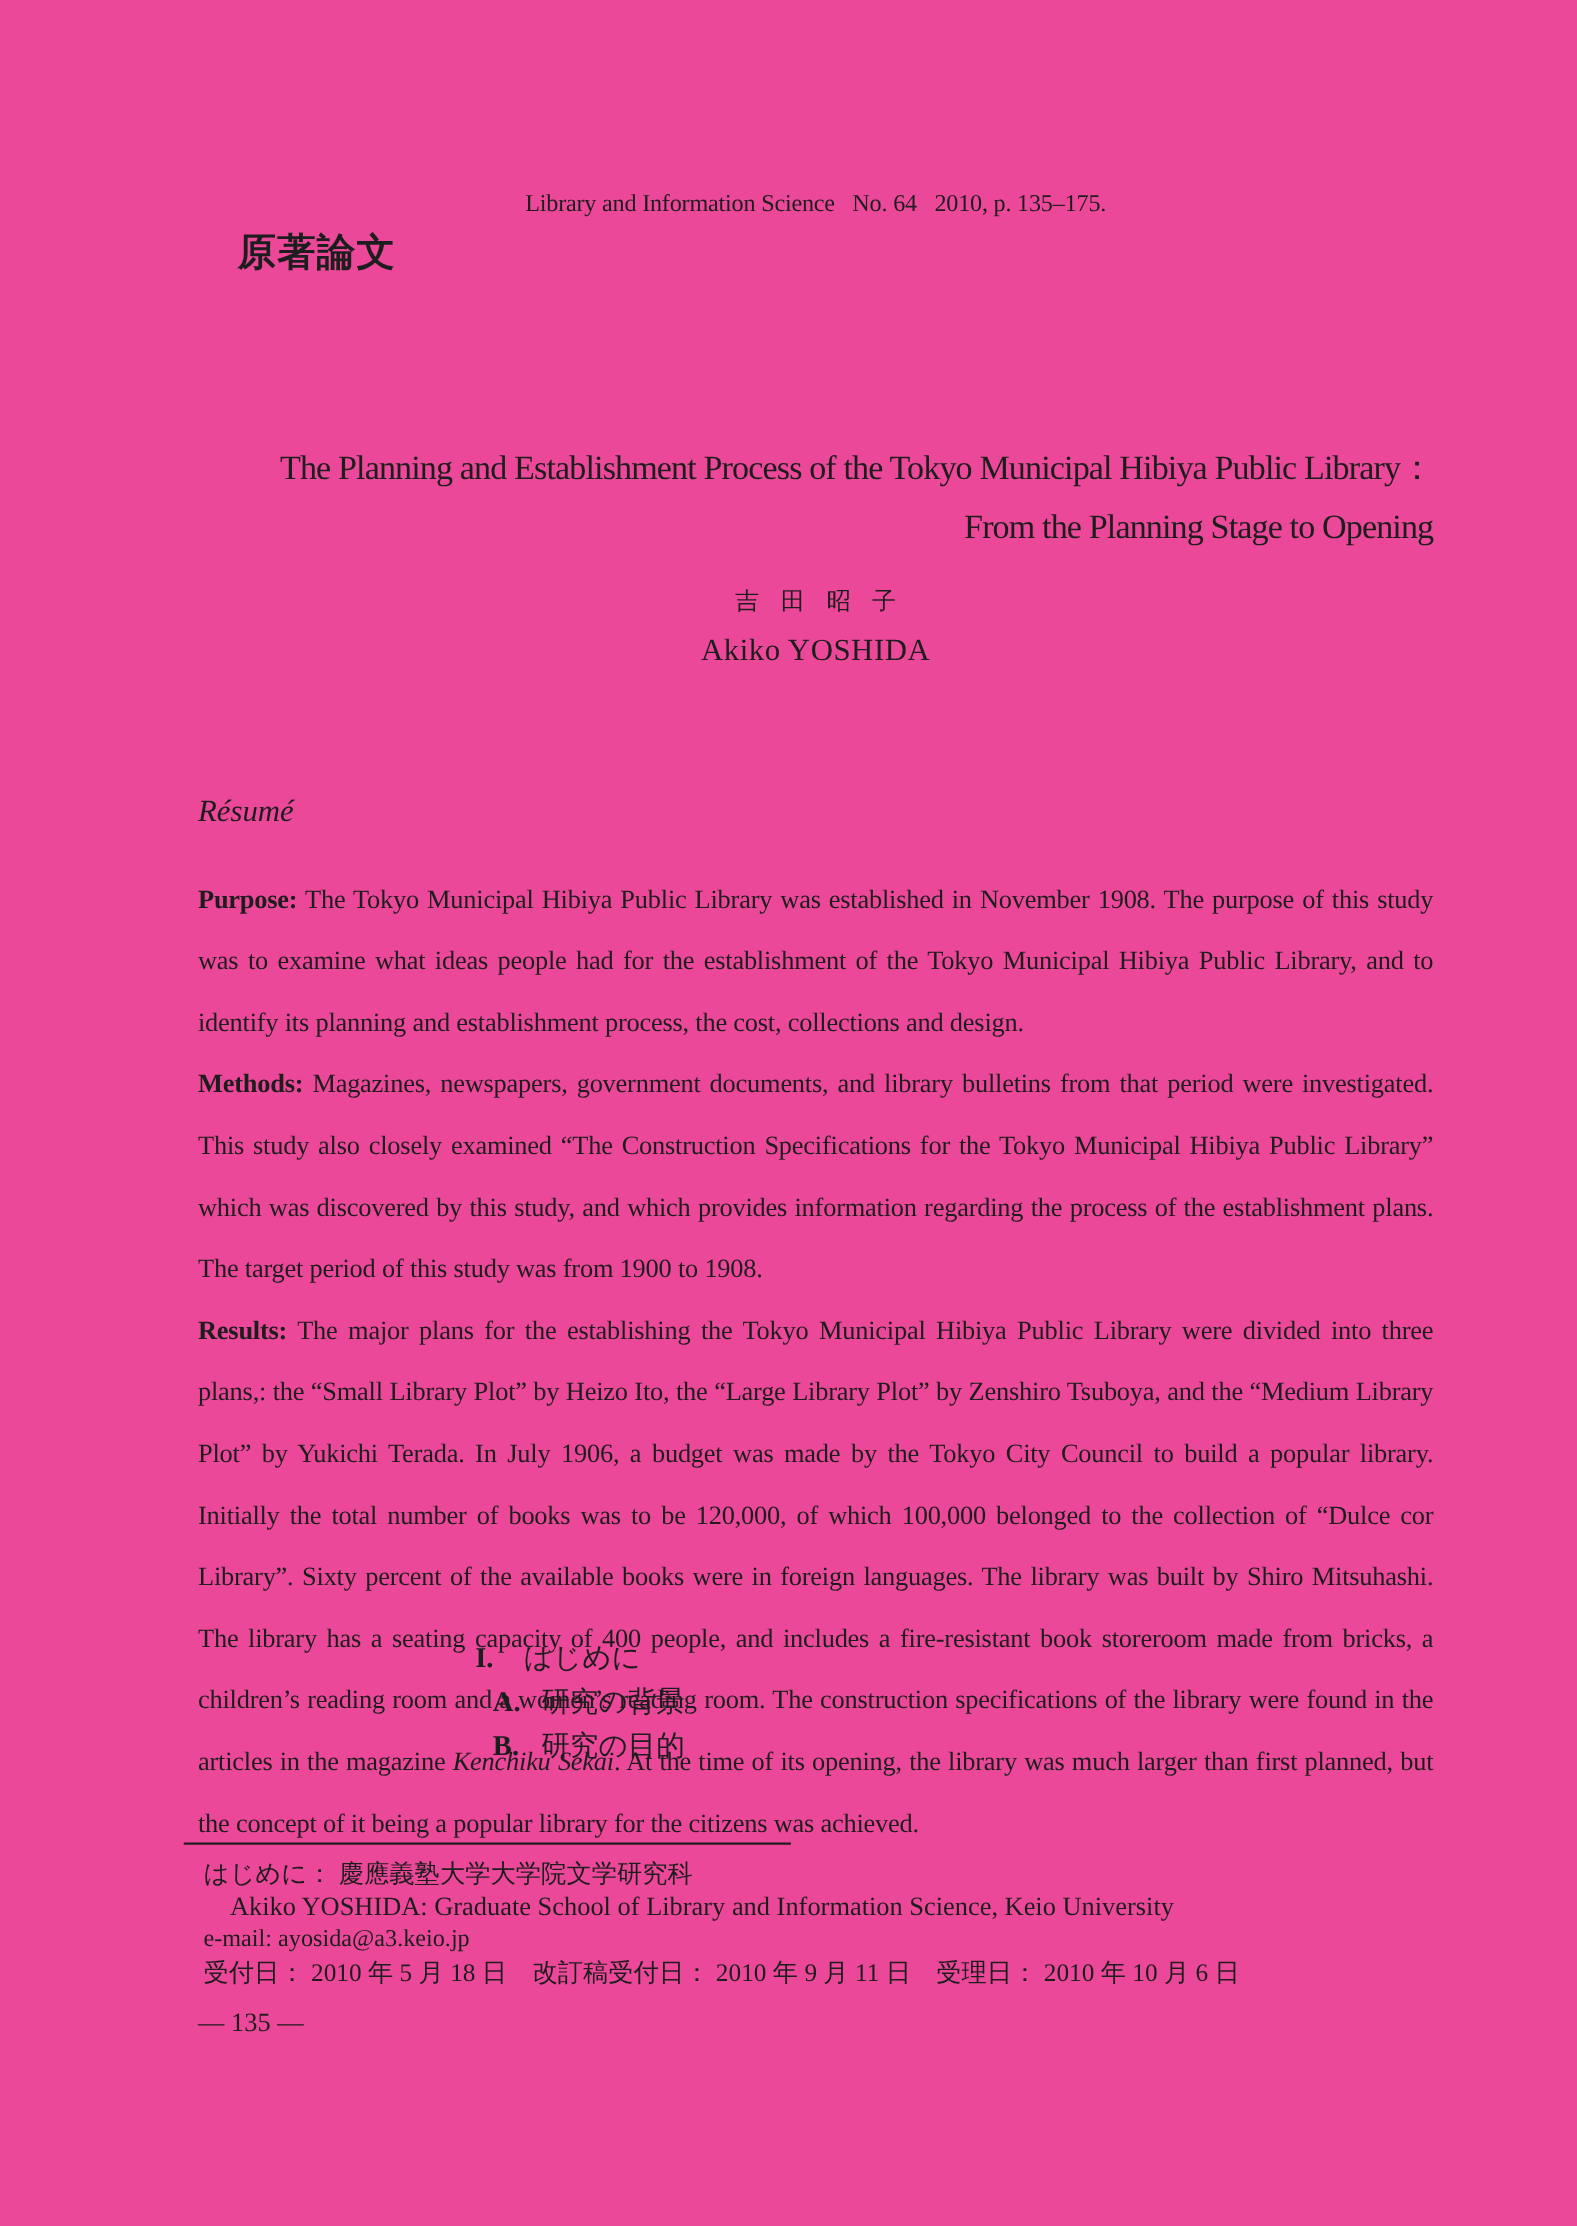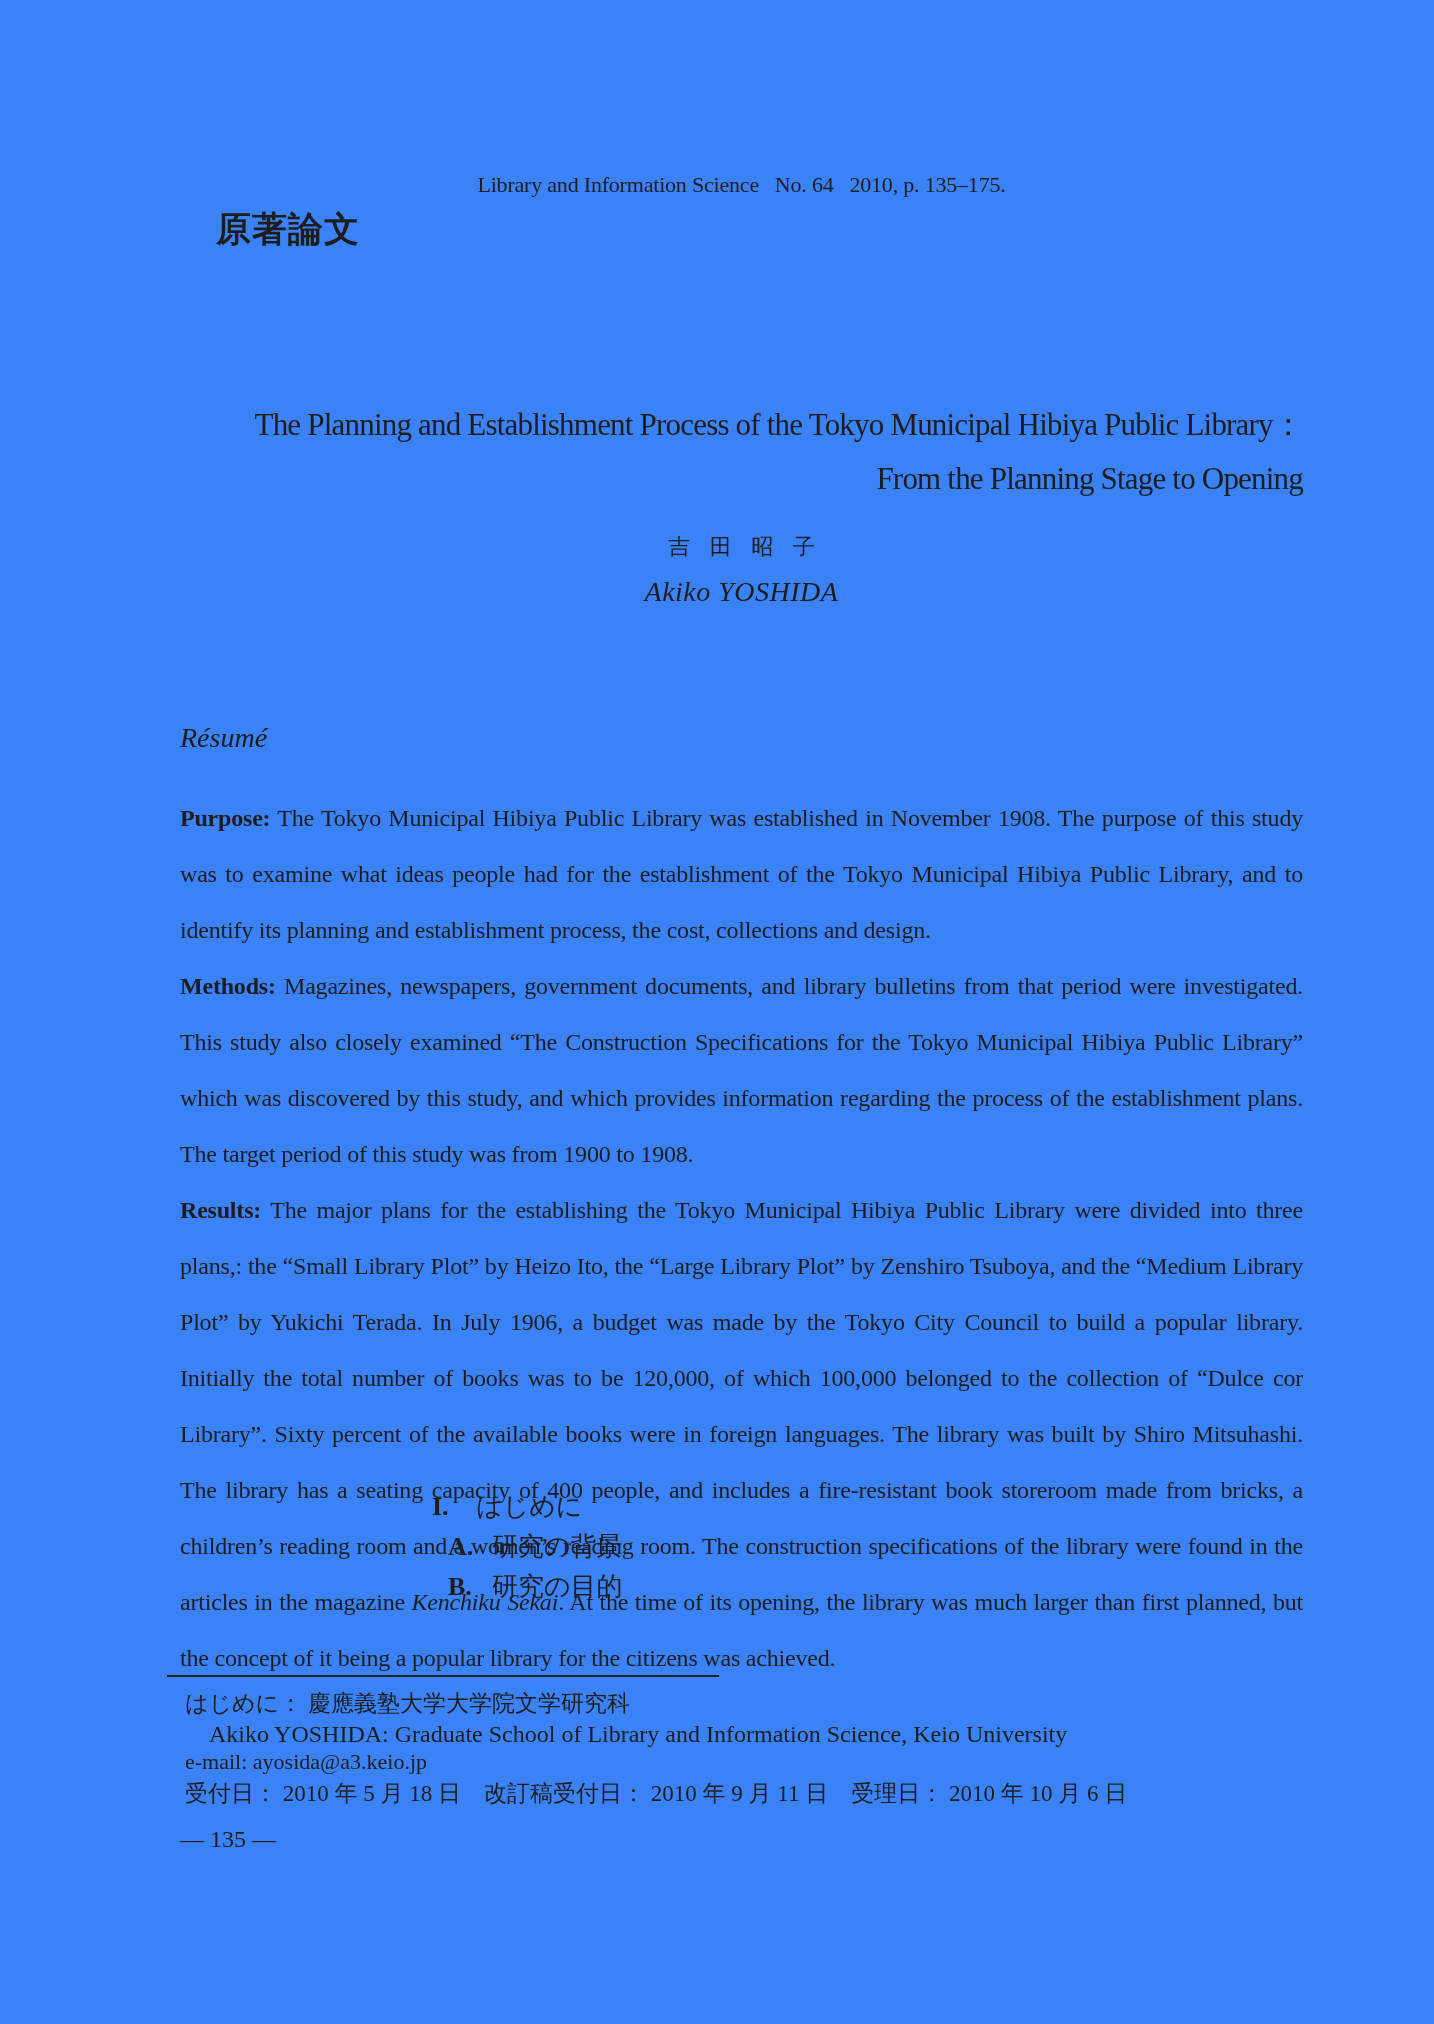--- a/index.html
+++ b/index.html
@@ -1,19 +1,19 @@
 <!DOCTYPE html>
 <html><head>
 <meta charset="utf-8">
 <style>
   html,body{margin:0;padding:0;background:#ffffff;}
   .page{
     position:relative;
     width:1434px;height:2024px;
-    background:#3b82f6;
+    background:#ec4899;
     color:#1d1d1d;
     font-family:"Liberation Serif","DejaVu Serif",serif;
     overflow:hidden;
   }
   .journal-header{
     position:absolute;left:180px;top:172px;width:1123px;
     text-align:center;font-size:22px;letter-spacing:-0.2px;white-space:pre;
   }
   .article-type{
     position:absolute;left:216px;top:206px;
@@ -27,21 +27,21 @@
   .title-en{
     position:absolute;left:180px;top:398px;width:1123px;
     text-align:right;font-size:31px;line-height:54px;letter-spacing:-0.8px;
   }
   .author-jp{
     position:absolute;left:180px;top:532px;width:1123px;
     text-align:center;font-size:22px;word-spacing:14px;
   }
   .author-en{
     position:absolute;left:180px;top:576px;width:1123px;
-    text-align:center;font-size:28px;font-style:italic;letter-spacing:0.5px;
+    text-align:center;font-size:28px;letter-spacing:0.5px;
   }
   .resume-heading{
     position:absolute;left:180px;top:722px;width:1123px;
     font-size:28px;font-style:italic;
   }
   .abstract{
     position:absolute;left:180px;top:790px;width:1123px;
     font-size:24px;line-height:56px;text-align:justify;letter-spacing:-0.2px;
   }
   .abstract p{margin:0;padding:0;}

